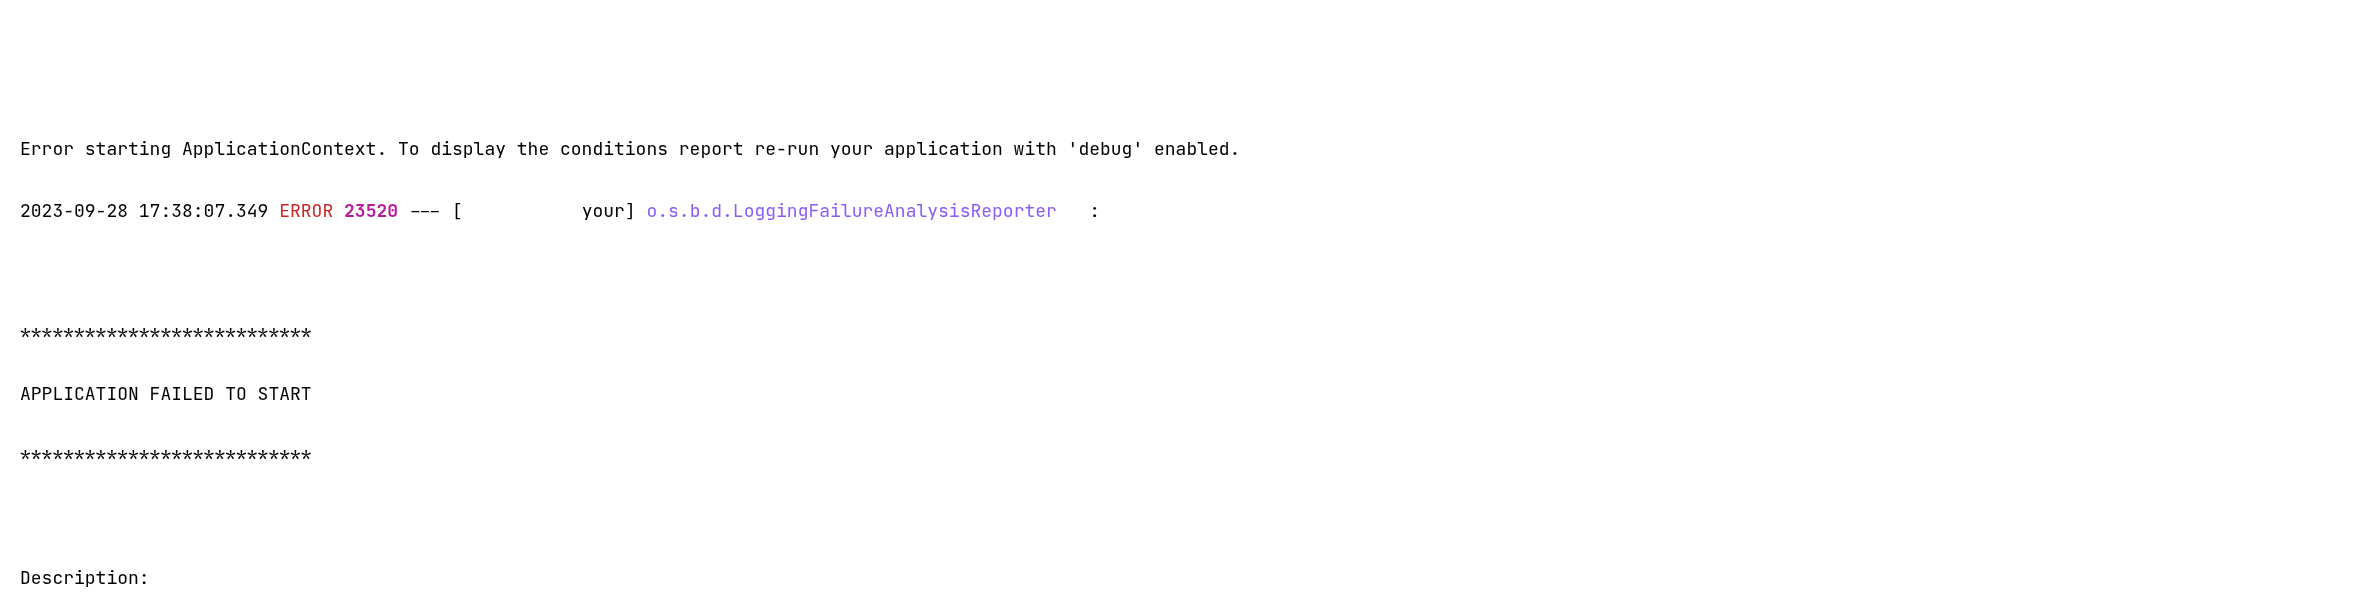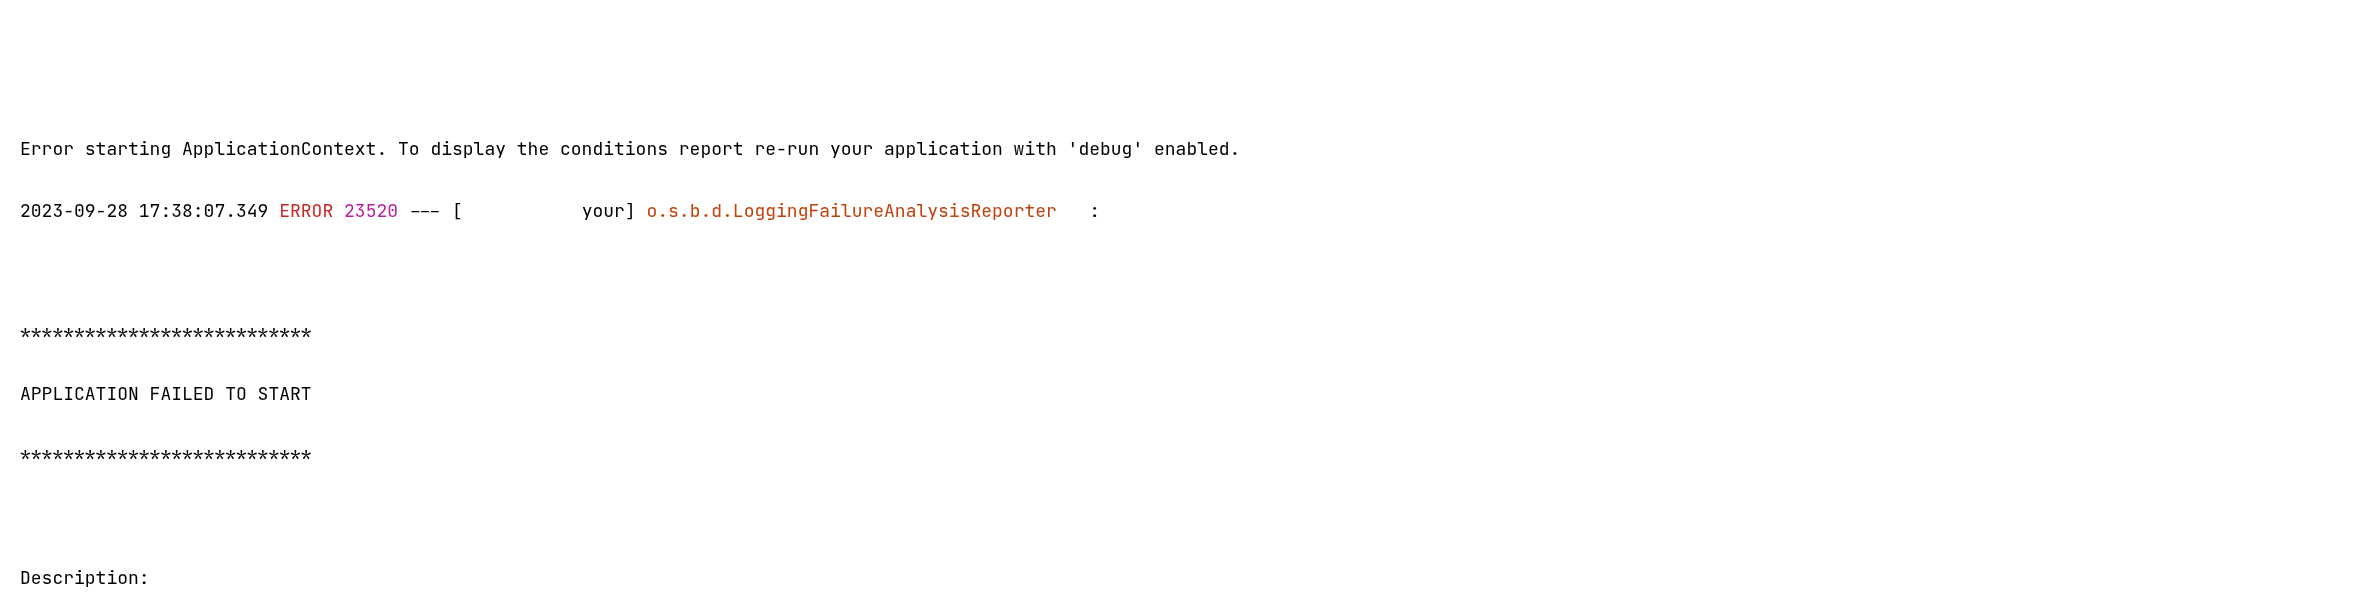--- a/index.html
+++ b/index.html
@@ -21,23 +21,24 @@
     }
     .log-line {
       white-space: pre;
     }
     .error-level {
       color: #c62828;
       text-align: right;
     }
     .pid {
       color: #b71c9c;
+      font-weight: bold;
     }
     .logger-name {
-      color: #c2410c;
+      color: #8b5cf6;
     }
   </style>
 </head>
 <body>
 
 
 
 <div class="log-line">Error starting ApplicationContext. To display the conditions report re-run your application with 'debug' enabled.</div>
 <div class="log-line"><span>2023-09-28 17:38:07.349</span> <span class="error-level">ERROR</span> <span class="pid">23520</span><span> --- [           your] </span><span class="logger-name">o.s.b.d.LoggingFailureAnalysisReporter</span><span>   :</span></div>
 <div class="log-line"> </div>

